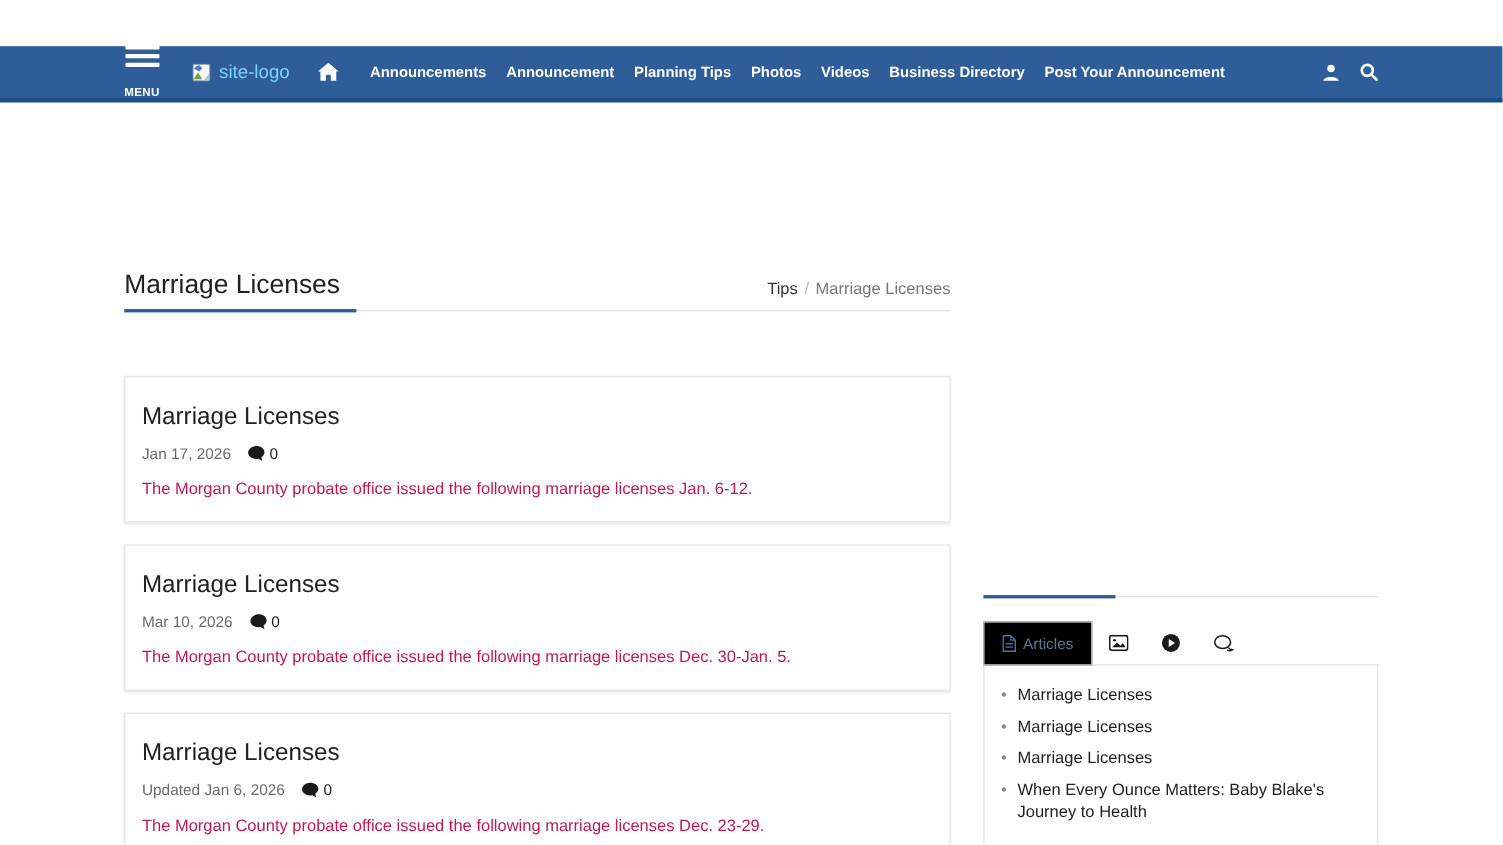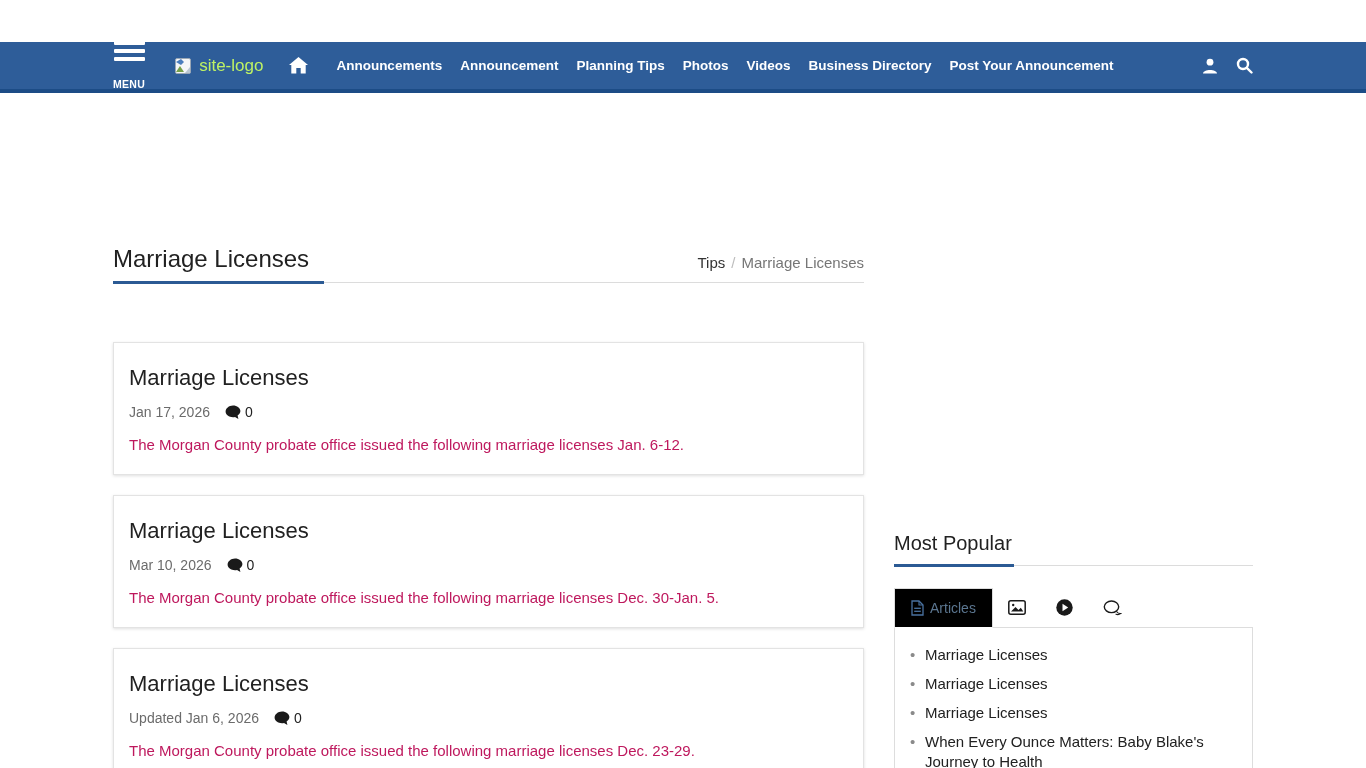--- a/index.html
+++ b/index.html
@@ -10,21 +10,21 @@
   .top-spacer { height: 42px; background: #fff; }
   .navbar { height: 51px; background: #2e5d99; border-bottom: 4px solid #1c4c86; }
   .navbar-inner { width: 1140px; margin: 0 auto; height: 47px; display: flex; align-items: center; }
 
   .menu-btn { display: flex; flex-direction: column; align-items: center; margin-right: 30px; cursor: pointer; }
   .menu-bars { display: flex; flex-direction: column; gap: 4px; }
   .menu-bars span { display: block; width: 31px; height: 4px; background: #fff; border-radius: 1px; }
   .menu-label { color: #fff; font-size: 10.5px; font-weight: bold; margin-top: 17px; letter-spacing: .3px; }
 
   .logo { display: flex; align-items: center; gap: 4px; margin-right: 26px; cursor: pointer; }
-  .logo-alt { font-size: 17px; color: #bef264; }
+  .logo-alt { font-size: 17px; color: #7dd3fc; }
 
   .home-link { margin-right: 28px; display: flex; align-items: center; cursor: pointer; }
 
   .nav-links { display: flex; align-items: flex-end; gap: 18px; }
   .nav-link { color: #fff; font-size: 13.5px; font-weight: bold; white-space: nowrap; cursor: pointer; }
 
   .nav-right { margin-left: auto; display: flex; align-items: center; gap: 17px; }
   .nav-icon-btn { display: flex; align-items: center; cursor: pointer; }
 
   
@@ -204,21 +204,20 @@
         <p class="card-body">The Morgan County probate office issued the following marriage licenses Dec. 23-29.</p>
       </article>
 
     </div>
   </div>
 
   <aside class="col-side">
     <div class="side-offset">
 
       <div class="side-header">
-        <h2 class="side-title">Most Popular</h2>
         <div class="side-underline"></div>
       </div>
 
       <div class="tabs">
         <div class="tab tab-active">
           <svg width="13" height="16" viewBox="0 0 13 16" fill="none" stroke="#4a72a0" stroke-width="1.3">
             <path d="M1 1 h7 l4 4 v10 h-11 z"></path>
             <path d="M8 1 v4 h4" stroke-width="1.1"></path>
             <line x1="3.2" y1="8.3" x2="9.8" y2="8.3"></line>
             <line x1="3.2" y1="11.3" x2="9.8" y2="11.3"></line>

